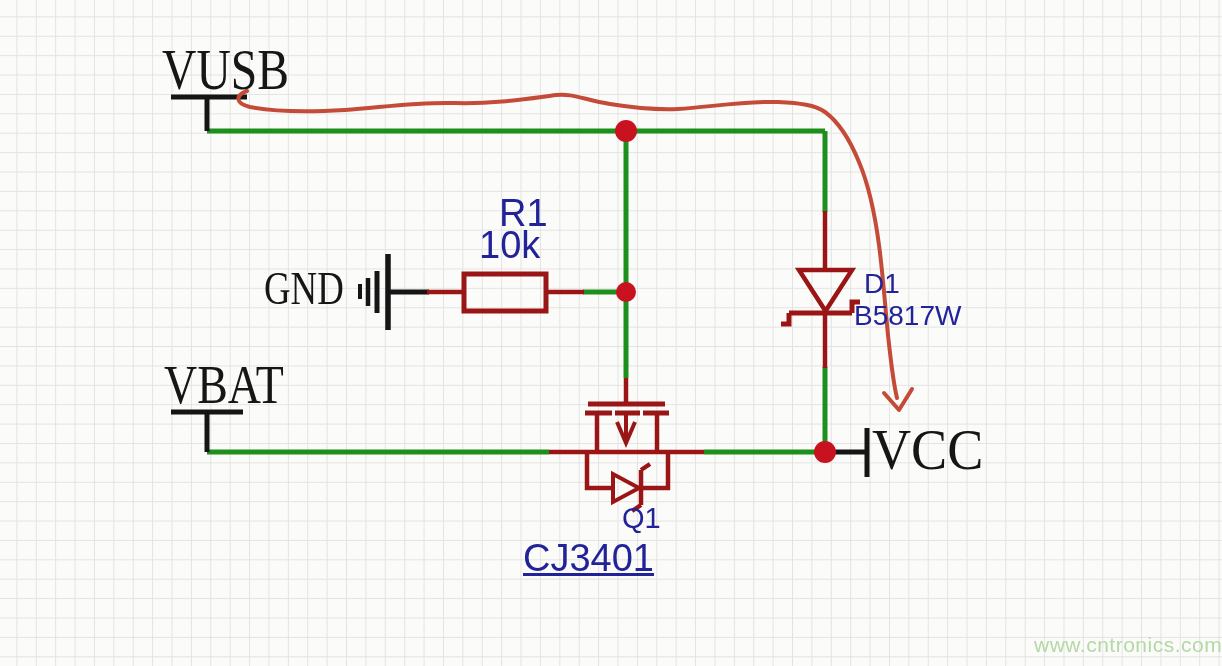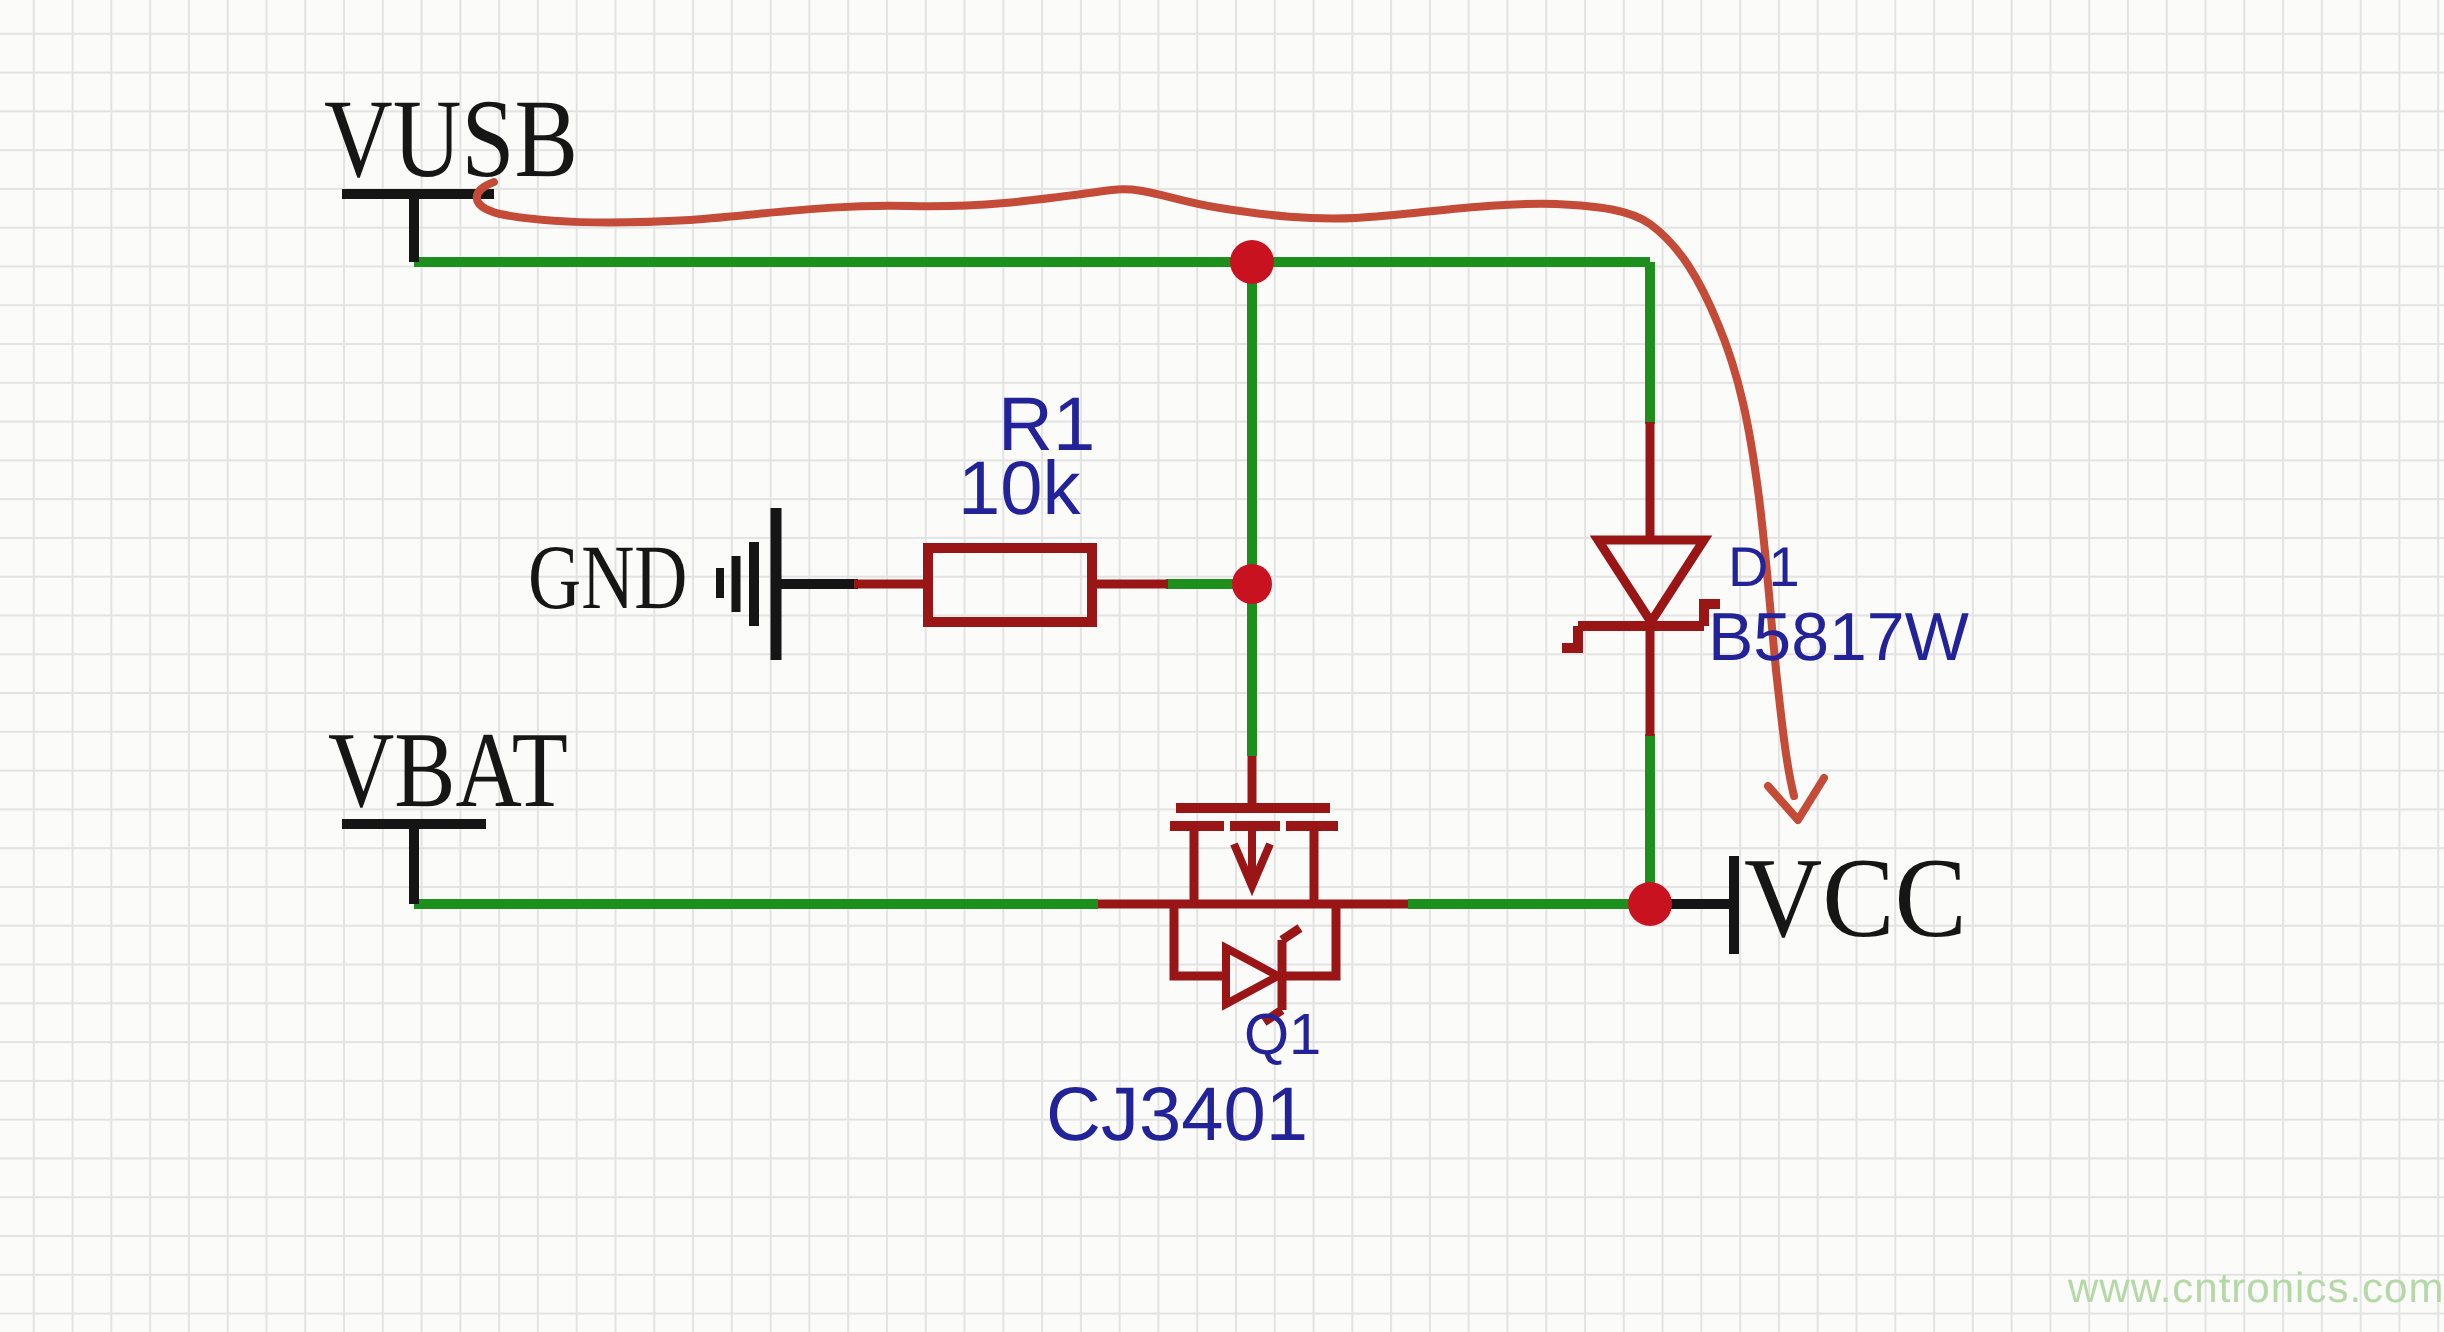--- a/index.html
+++ b/index.html
@@ -19,23 +19,23 @@
   .lbl{position:absolute;line-height:1;white-space:nowrap;transform-origin:left top;}
   .serif{font-family:"Liberation Serif","DejaVu Serif",serif;color:#161616;}
   .blue{font-family:"Liberation Sans","DejaVu Sans",sans-serif;color:#232399;}
   .lbl-vusb{left:162px;top:42px;font-size:56px;transform:scaleX(.85);}
   .lbl-gnd{left:264px;top:266px;font-size:46px;transform:scaleX(.8);}
   .lbl-vbat{left:164px;top:358px;font-size:54px;transform:scaleX(.85);}
   .lbl-vcc{left:872px;top:421px;font-size:57px;transform:scaleX(.95);}
   .lbl-r1{left:483px;top:194px;font-size:38px;margin-left:16px;}
   .lbl-r1v{left:479px;top:226px;font-size:38px;text-align:right;}
   .lbl-d1{left:864px;top:270px;font-size:28px;}
-  .lbl-d1v{left:854px;top:302px;font-size:34px;}
+  .lbl-d1v{left:854px;top:302px;font-size:28px;}
   .lbl-q1{left:622px;top:504px;font-size:29px;}
-  .lbl-q1v{left:523px;top:539px;font-size:38px;}
+  .lbl-q1v{left:523px;top:539px;font-size:38px;text-decoration:underline;}
   .lbl-watermark{left:1034px;top:634px;font-size:21px;color:#b4d8a6;letter-spacing:.5px;}
 </style>
 </head>
 <body>
 
 <div class="canvas">
 
   <svg class="schem-svg" width="1222" height="666" viewBox="0 0 1222 666">
 
     <g stroke="#1d8f1d" stroke-width="5" fill="none">

